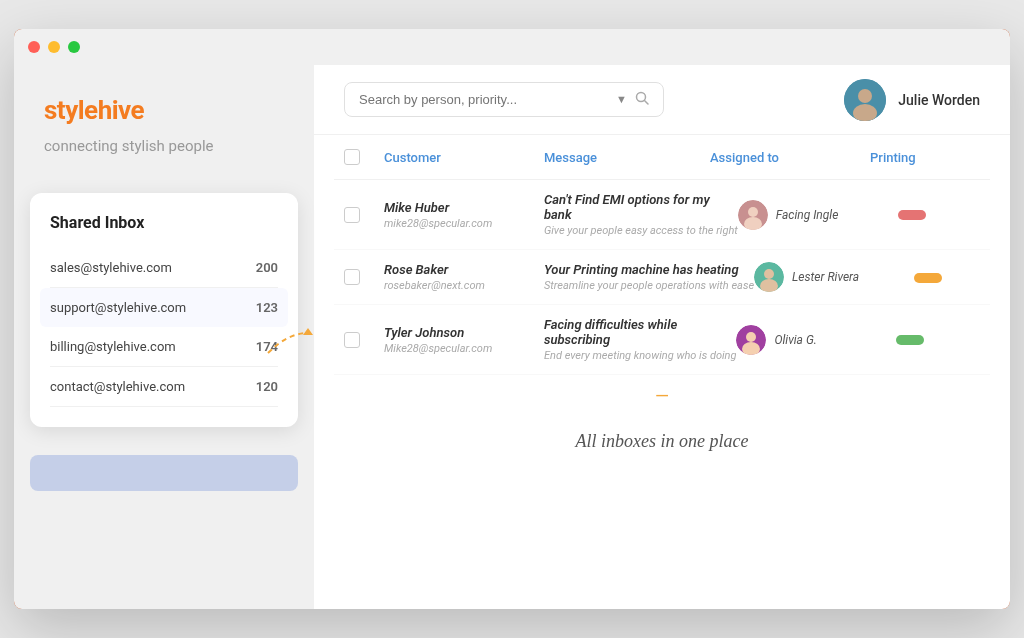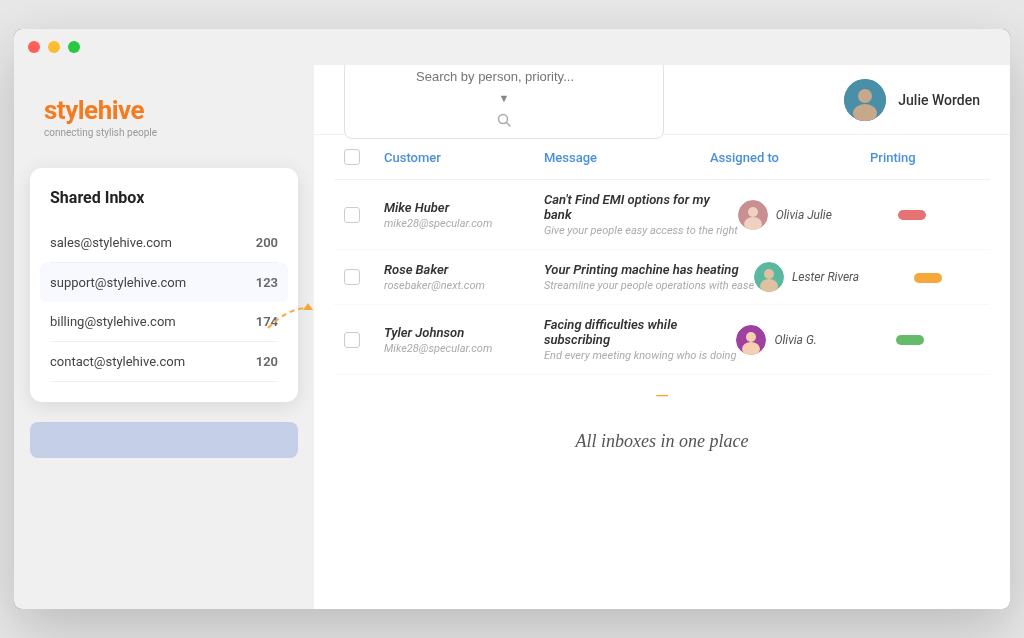--- a/index.html
+++ b/index.html
@@ -57,28 +57,28 @@
     .logo-area {
       padding: 10px 30px 30px;
     }
     .logo-stylehive {
       font-size: 26px;
       font-weight: 700;
       color: #f47c20;
       letter-spacing: -0.5px;
     }
     .logo-tagline {
-      font-size: 10px;
+      font-size: 15px;
       color: #999;
-      margin-top: 2px;
+      margin-top: 12px;
     }
     .shared-inbox-card {
       background: #fff;
       border-radius: 12px;
-      margin: 0 16px;
+      margin: 8px 16px;
       padding: 20px;
       box-shadow: 0 4px 20px rgba(0,0,0,0.1);
       position: relative;
       z-index: 10;
     }
     .shared-inbox-title {
       font-size: 16px;
       font-weight: 700;
       color: #222;
       margin-bottom: 16px;
@@ -146,21 +146,20 @@
     }
     .search-box {
       display: flex;
       align-items: center;
       border: 1px solid #e0e0e0;
       border-radius: 8px;
       padding: 8px 14px;
       width: 320px;
       background: #fff;
       gap: 8px;
-      flex-direction: column;
     }
     .search-input {
       border: none;
       outline: none;
       font-size: 13px;
       color: #999;
       flex: 1;
       background: transparent;
     }
     .search-filter-icon {
@@ -401,21 +400,21 @@
             <div class="message-preview">Give your people easy access to the right</div>
           </div>
           <div class="assignee-area">
             <div class="assignee-avatar">
               <svg width="30" height="30" viewBox="0 0 30 30">
                 <circle cx="15" cy="15" r="15" fill="#c89090"></circle>
                 <circle cx="15" cy="12" r="5" fill="#f0d0c0"></circle>
                 <ellipse cx="15" cy="24" rx="9" ry="7" fill="#f0d0c0"></ellipse>
               </svg>
             </div>
-            <span class="assignee-name">Olivia Julie</span>
+            <span class="assignee-name">Facing Ingle</span>
           </div>
           <div>
             <span class="priority-badge priority-high"></span>
           </div>
         </div>
 
         <div class="table-row">
           <div class="row-check"></div>
           <div>
             <div class="customer-name">Rose Baker</div>

